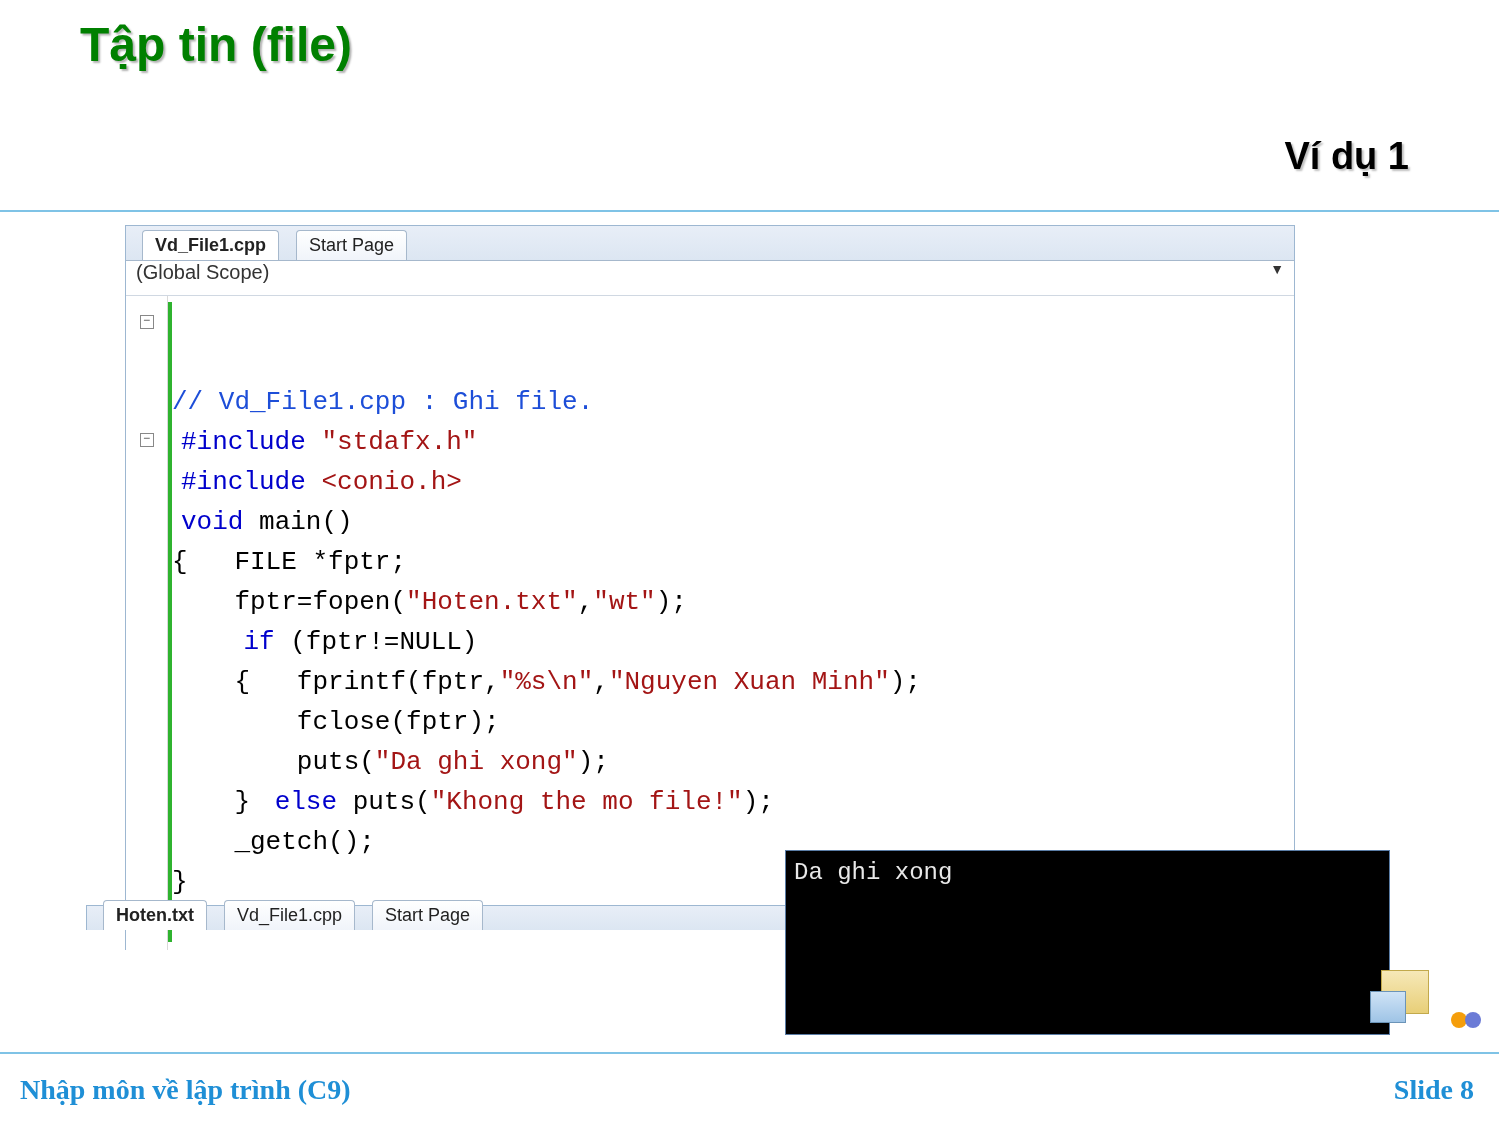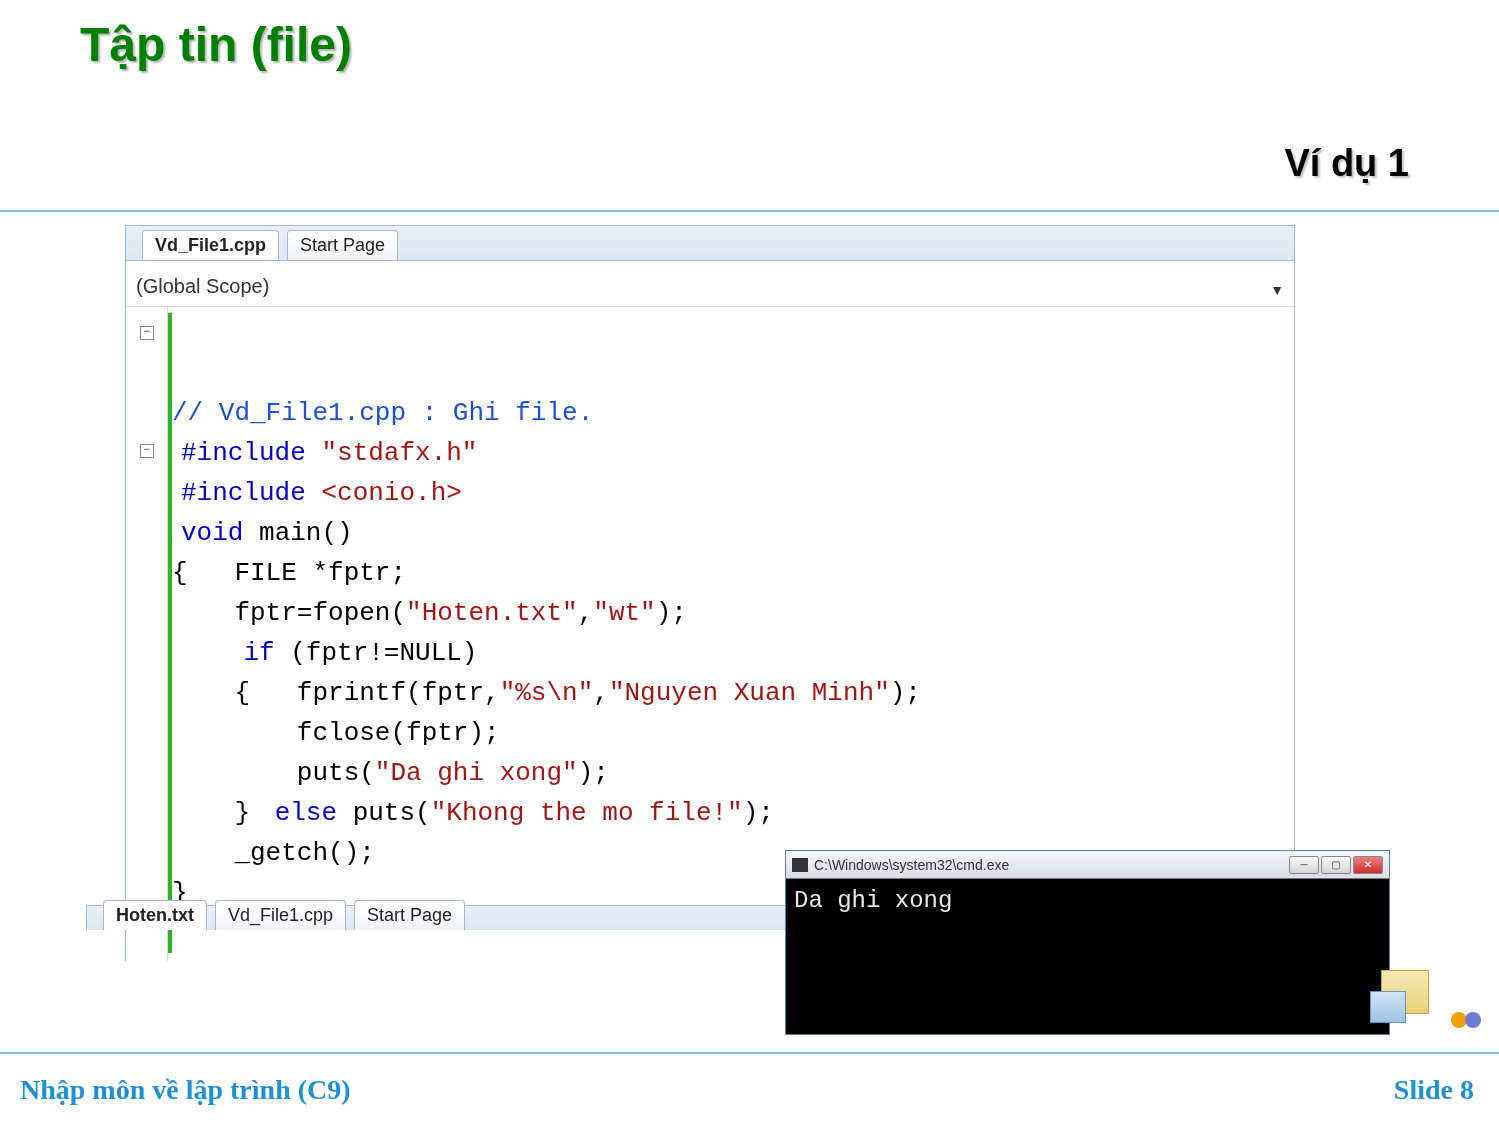--- a/index.html
+++ b/index.html
@@ -21,21 +21,20 @@
     text-shadow: 2px 2px 2px rgba(0,0,0,0.3);
   }
   .subtitle {
     position: absolute;
     top: 135px;
     right: 90px;
     font-size: 38px;
     font-weight: bold;
     color: #000;
     text-shadow: 2px 2px 2px rgba(0,0,0,0.25);
-    margin-top: 7px;
   }
   .rule-top {
     position: absolute;
     top: 210px;
     left: 0;
     right: 0;
     height: 2px;
     background: #7fc3e6;
   }
   .rule-bot {
@@ -74,42 +73,42 @@
     background: linear-gradient(#f6f9fd,#e8eef7);
     border-top: 1px solid #9db7d1;
     border-left: 1px solid #9db7d1;
     border-right: 1px solid #9db7d1;
   }
   .tabrow {
     height: 34px;
     display: flex;
     align-items: flex-end;
     padding-left: 16px;
-    gap: 8px;
+    gap: 17px;
     background: linear-gradient(#e8eef7,#dce6f2);
   }
   .tab {
     padding: 4px 12px 4px 12px;
     font-size: 18px;
     background: linear-gradient(#fff,#f0f4fa);
     border: 1px solid #a6b8cc;
     border-bottom: none;
     border-radius: 4px 4px 0 0;
     color: #222;
     cursor: pointer;
   }
   .tab.active { font-weight: bold; background: #fff; }
   .scopebar {
     border-top: 1px solid #a6b8cc;
     background: #fff;
-    height: 47px;
-    display: flex;
-    align-items: flex-end;
+    height: 36px;
+    display: flex;
+    align-items: flex-start;
     justify-content: space-between;
-    padding: 8px 10px;
+    padding: 0 10px;
     font-size: 20px;
     color: #333;
     border-bottom: 1px solid #d0d8e2;
   }
   .scopebar .arrow { font-size: 14px; color: #333; }
   .codearea {
     display: flex;
     background: #fff;
     font-family: Consolas, "Courier New", monospace;
     font-size: 26px;
@@ -301,29 +300,20 @@
 
 <div class="editor2">
   <div class="tabrow">
     <div class="tab active">Hoten.txt</div>
     <div class="tab">Vd_File1.cpp</div>
     <div class="tab">Start Page</div>
   </div>
 </div>
 
 <div class="console">
-  <div class="console-title">
-    <span class="ico"></span>
-    <span>C:\Windows\system32\cmd.exe</span>
-    <div class="winbtns">
-      <div class="winbtn">─</div>
-      <div class="winbtn">▢</div>
-      <div class="winbtn close">✕</div>
-    </div>
-  </div>
   <div class="console-body">Da ghi xong</div>
 </div>
 
 <div class="deco1"></div>
 <div class="deco2"></div>
 
 <div class="rule-bot"></div>
 <div class="footer-left">Nhập môn về lập trình (C9)</div>
 <div class="footer-right">Slide 8</div>
 

